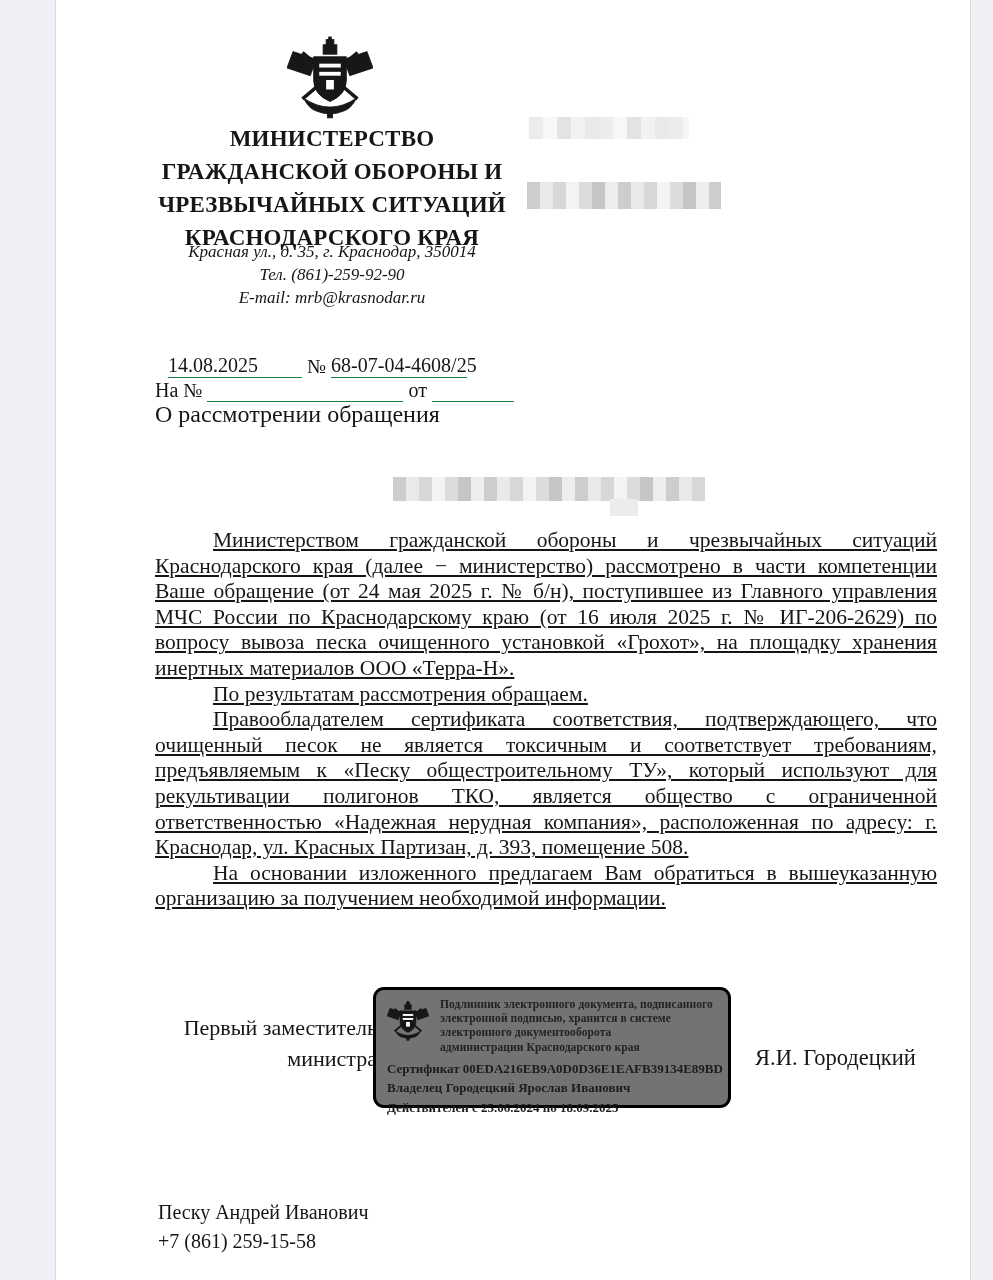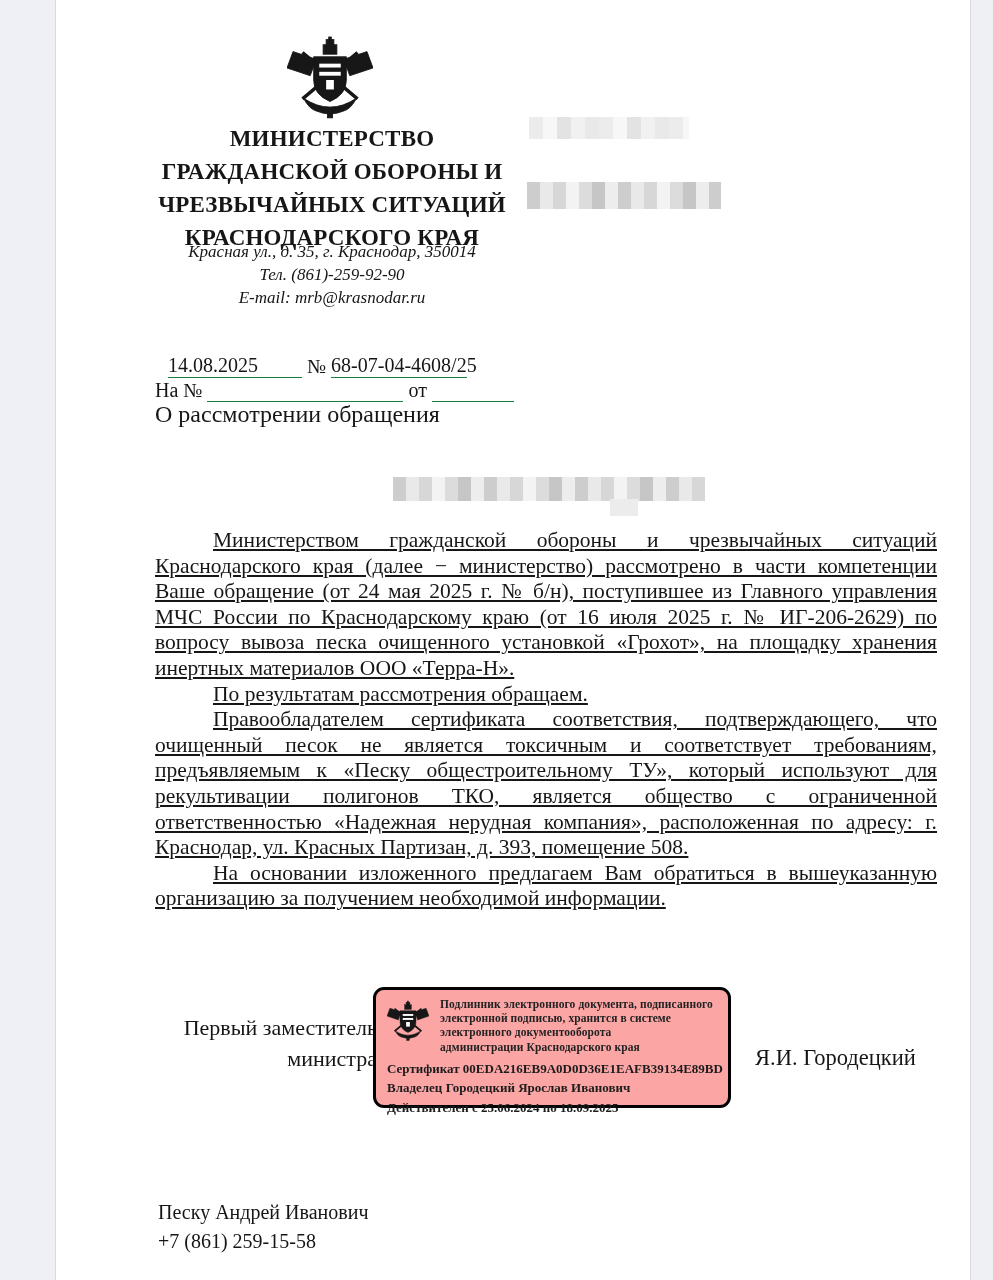--- a/index.html
+++ b/index.html
@@ -81,21 +81,21 @@
   .signer-position {
     left:157px; top:1012px; width:220px;
     font-size:22px; line-height:31px;text-align:right;
   }
   .signer-name { left:755px; top:1020px; font-size:22.5px;margin-top:25px; }
 
   
   .stamp {
     left:373px; top:987px; width:358px; height:121px;
     border:3.5px solid #000; border-radius:11px;
-    background:#fca5a5; padding:7px 10px 6px 11px;
+    background:#737373; padding:7px 10px 6px 11px;
   }
   .stamp-top { display:flex; align-items:flex-start; }
   .stamp-emblem { width:42px; height:48px; flex:0 0 auto; margin-top:1px; }
   .stamp-lines {
     margin-left:11px; font-size:11.5px; font-weight:bold;
     line-height:14.2px; letter-spacing:0.1px; color:#222;
   }
   .stamp-row { font-size:13px; line-height:19.5px; font-weight:600; color:#1c1c1c; white-space:nowrap; }
   .stamp-row.first { margin-top:5px;text-align:right; }
   .stamp-owner-name { font-weight:bold; }

